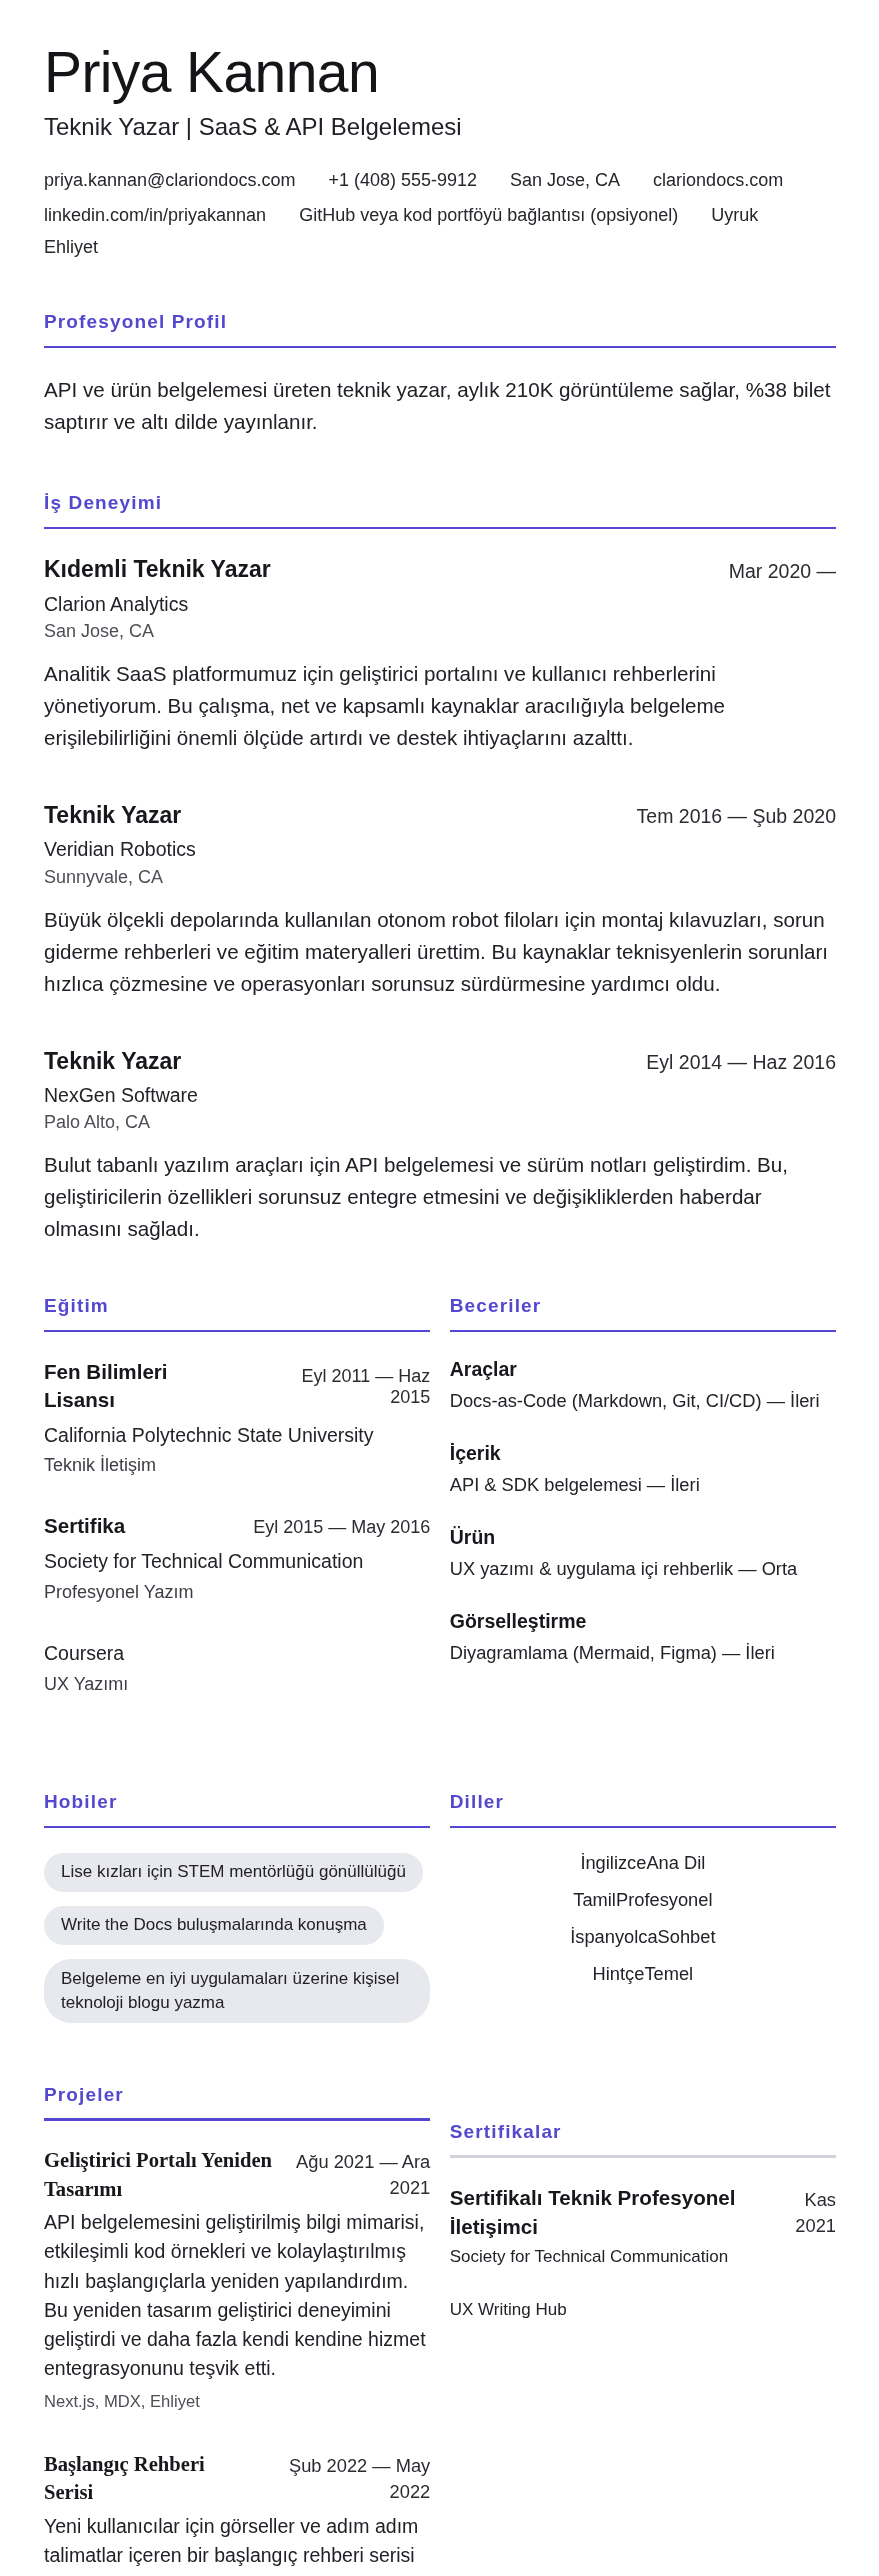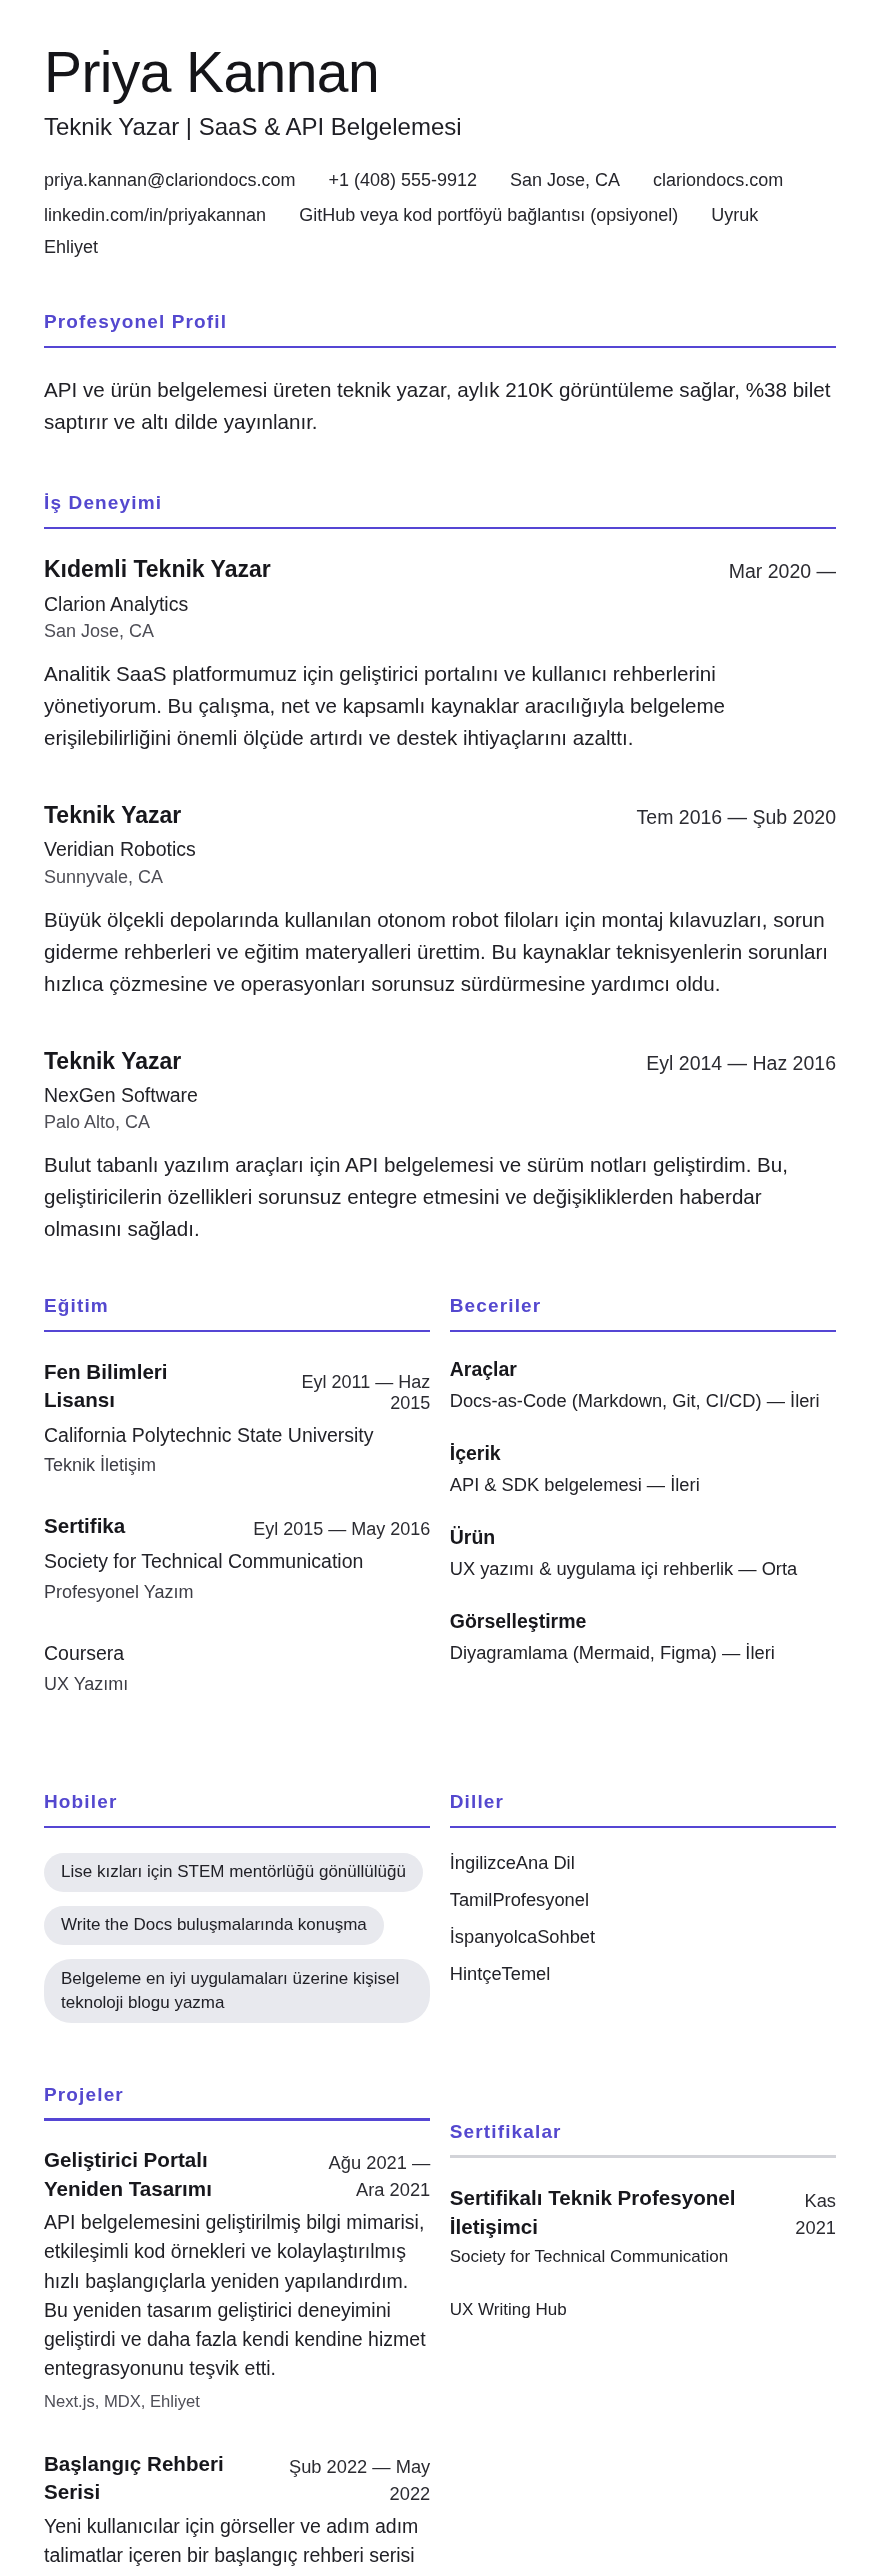--- a/index.html
+++ b/index.html
@@ -23,21 +23,21 @@
   .section { margin-top:53px; }
   .sec-head { font-size:19px; font-weight:700; letter-spacing:0.06em; color:#5448cf; }
   .rule { height:2.3px; background:#5546d4; margin-top:12.6px; }
   .rule.gray { background:#d2d3d8; }
 
   .profile-text { margin-top:26px; font-size:20.6px; line-height:1.58; color:#202026; }
 
   
   .job { margin-top:48px; }
   .job.first { margin-top:27.5px; }
-  .row-split { display:flex; justify-content:space-between; align-items:flex-end; }
+  .row-split { display:flex; justify-content:space-between; align-items:center; }
   .job-title { font-size:23px; font-weight:700; color:#17171c; flex:1 1 auto; }
   .job-date { font-size:19.5px; color:#2b2b31; white-space:nowrap; margin-left:17px; padding-top:2.3px; }
   .company { font-size:19.5px; color:#222228; margin-top:9.2px; }
   .location { font-size:18px; color:#4e4e56; margin-top:5.7px; }
   .job-desc { font-size:20.6px; line-height:1.55; color:#202026; margin-top:16px; }
 
   
   .grid { display:grid; grid-template-columns:1fr 1fr; column-gap:19.5px; }
   .cell-mt1 { margin-top:50px; }
   .cell-mt2 { margin-top:96px; }
@@ -61,27 +61,27 @@
   
   .pills { margin-top:25px; }
   .pill {
     display:inline-block; background:#e8e9ee; color:#212127;
     font-size:17px; line-height:1.45; padding:7.4px 17px;
     border-radius:27.5px; margin-bottom:13.7px; max-width:100%;
   }
 
   
   .langs { margin-top:24px; }
-  .lang-row { display:flex; justify-content:flex-start; font-size:18.3px; color:#222228; margin-top:15px; }
+  .lang-row { display:flex; justify-content:center; font-size:18.3px; color:#222228; margin-top:15px; }
   .lang-row.first { margin-top:0; }
 
   
   .proj { margin-top:38px; }
   .proj.first { margin-top:25px; }
-  .proj-title { font-size:20.6px; font-weight:700; color:#17171c; flex:1 1 auto; line-height:1.4; }
+  .proj-title { font-size:20.6px; font-weight:700; color:#17171c; flex:1 1 auto; line-height:1.4;font-family:Liberation Serif, serif; }
   .wrap-date { font-size:18.3px; color:#2b2b31; text-align:right; margin-left:15px; flex:0 1 auto; line-height:1.45; padding-top:1.7px; }
   .proj-desc { font-size:19.5px; line-height:1.5; color:#202026; margin-top:4.6px; }
   .proj-tech { font-size:16.6px; color:#4e4e56; margin-top:8px; }
 
   
   .cert { margin-top:33px; }
   .cert.first { margin-top:26px; }
   .cert-name { font-size:20.6px; font-weight:700; color:#17171c; flex:1 1 auto; line-height:1.4; }
   .cert-issuer { font-size:17px; color:#222228; margin-top:5.7px; }
 </style>

